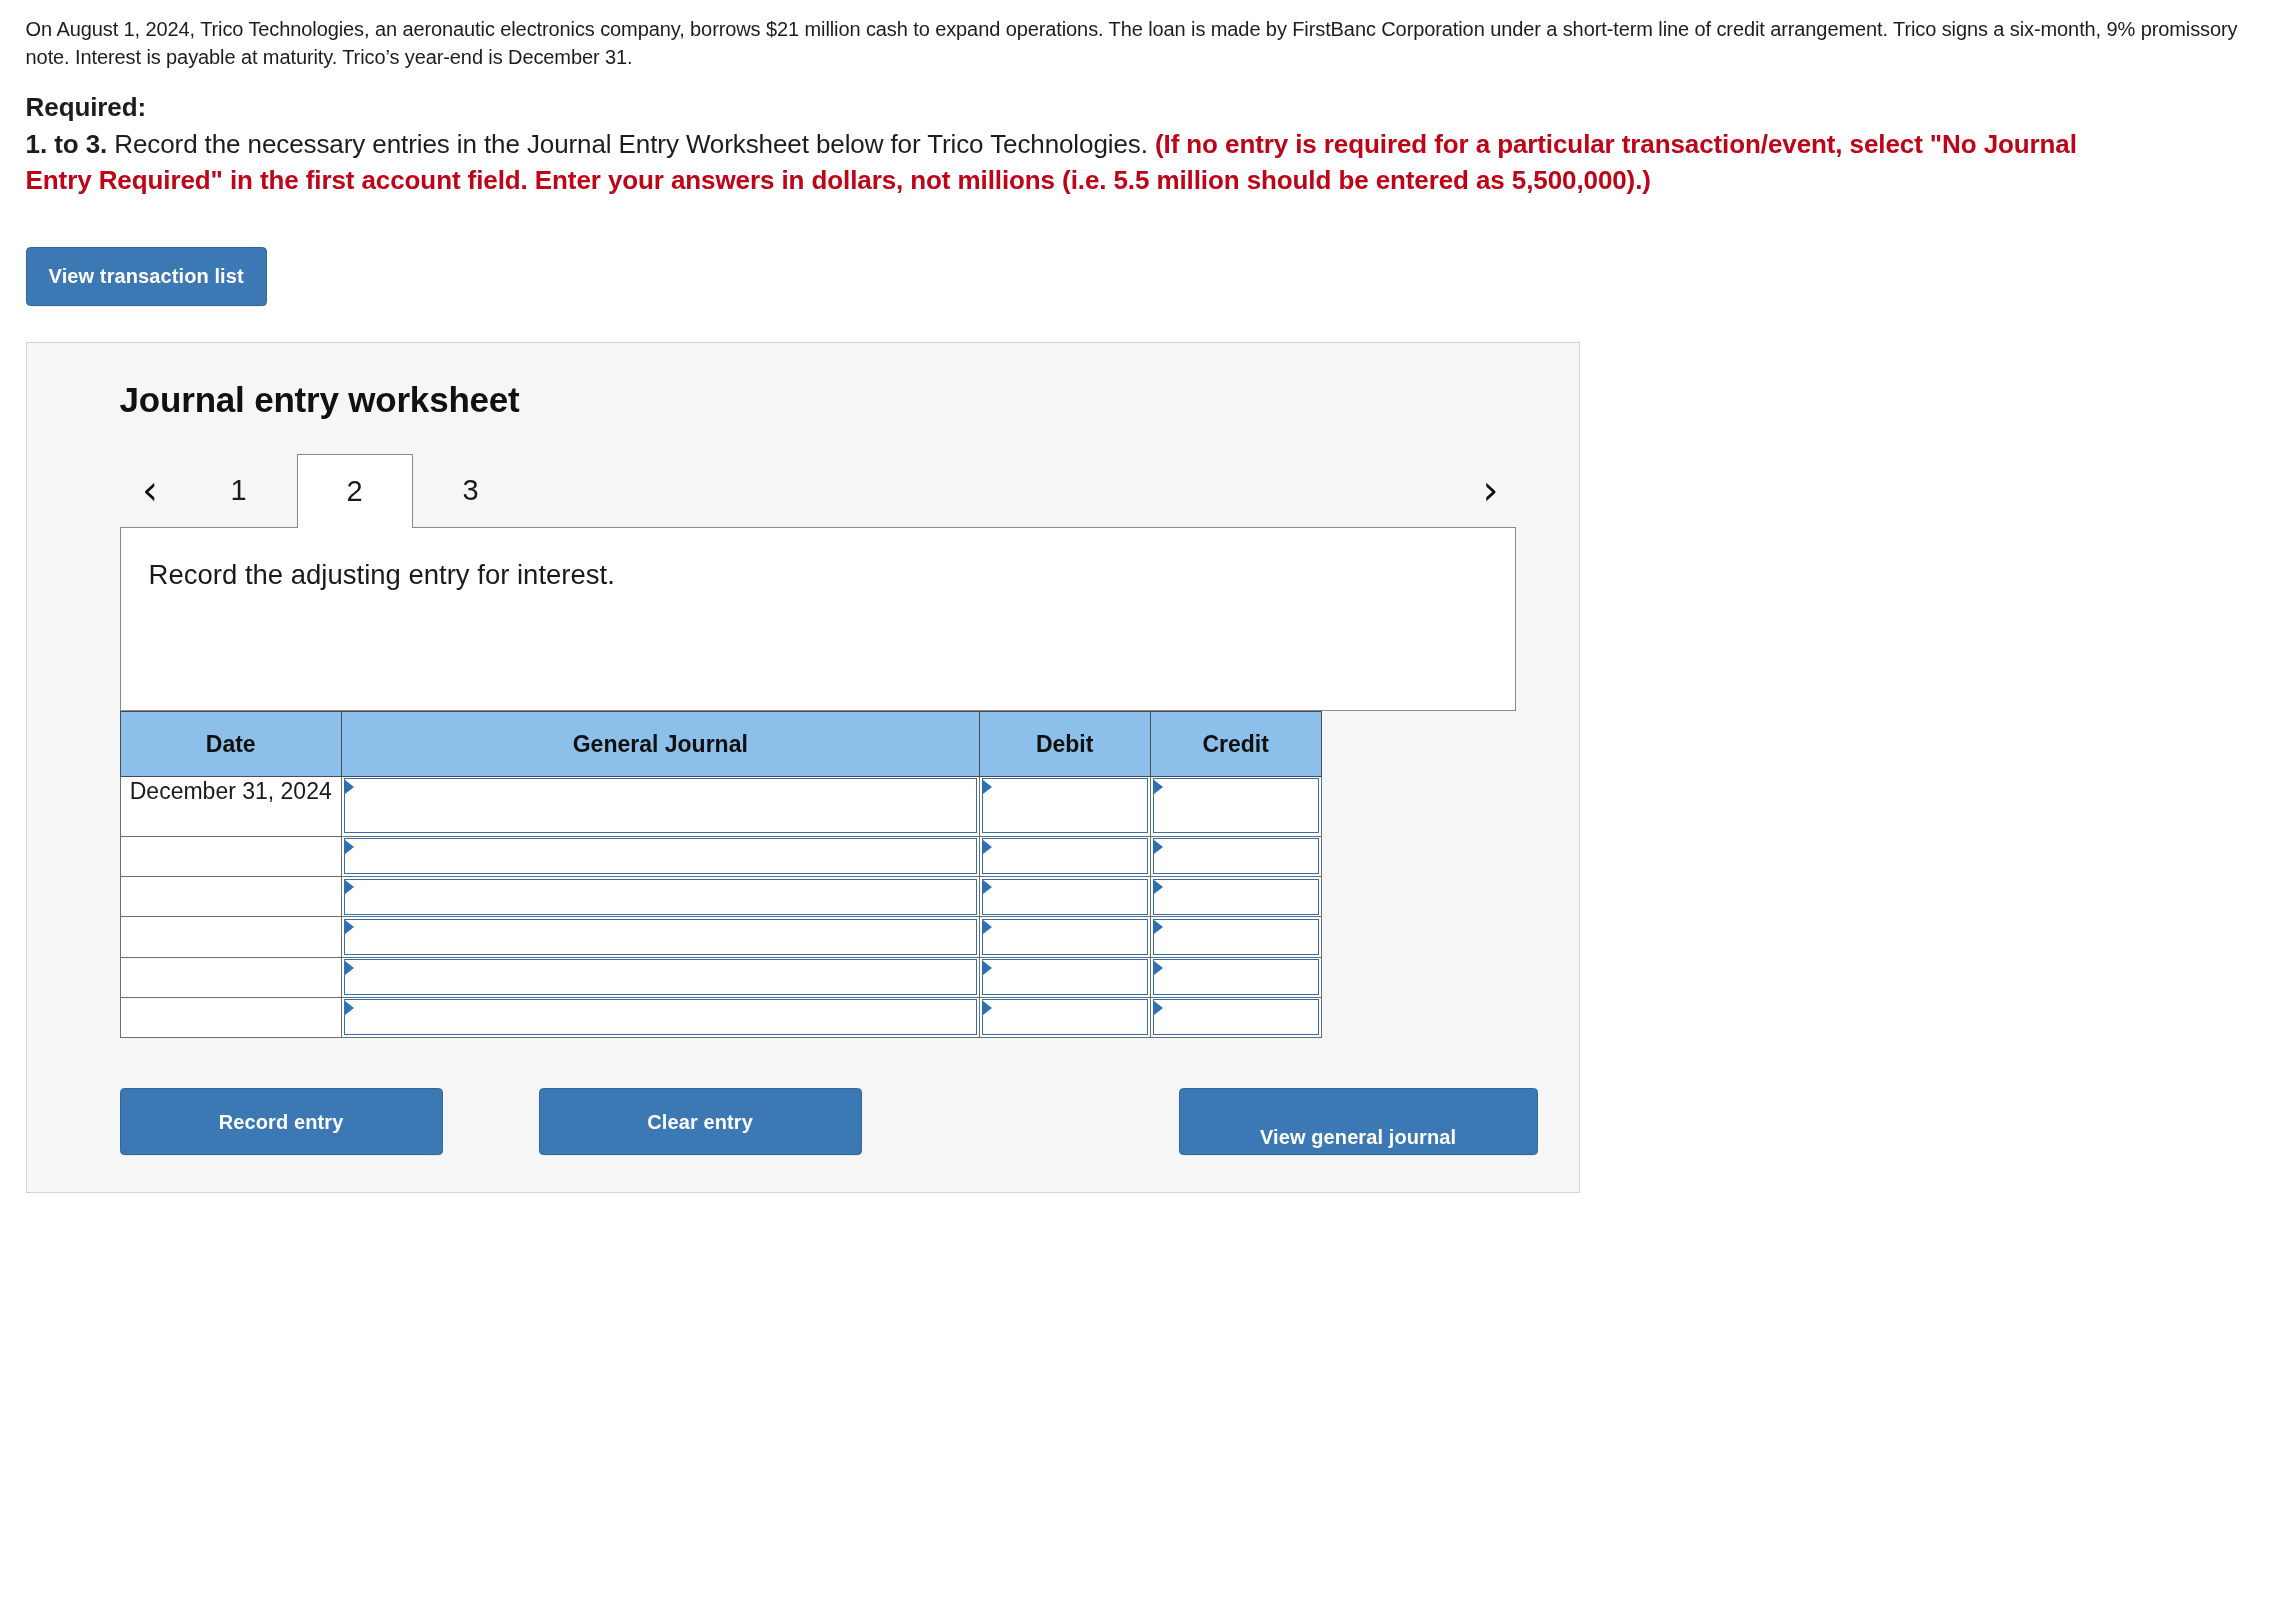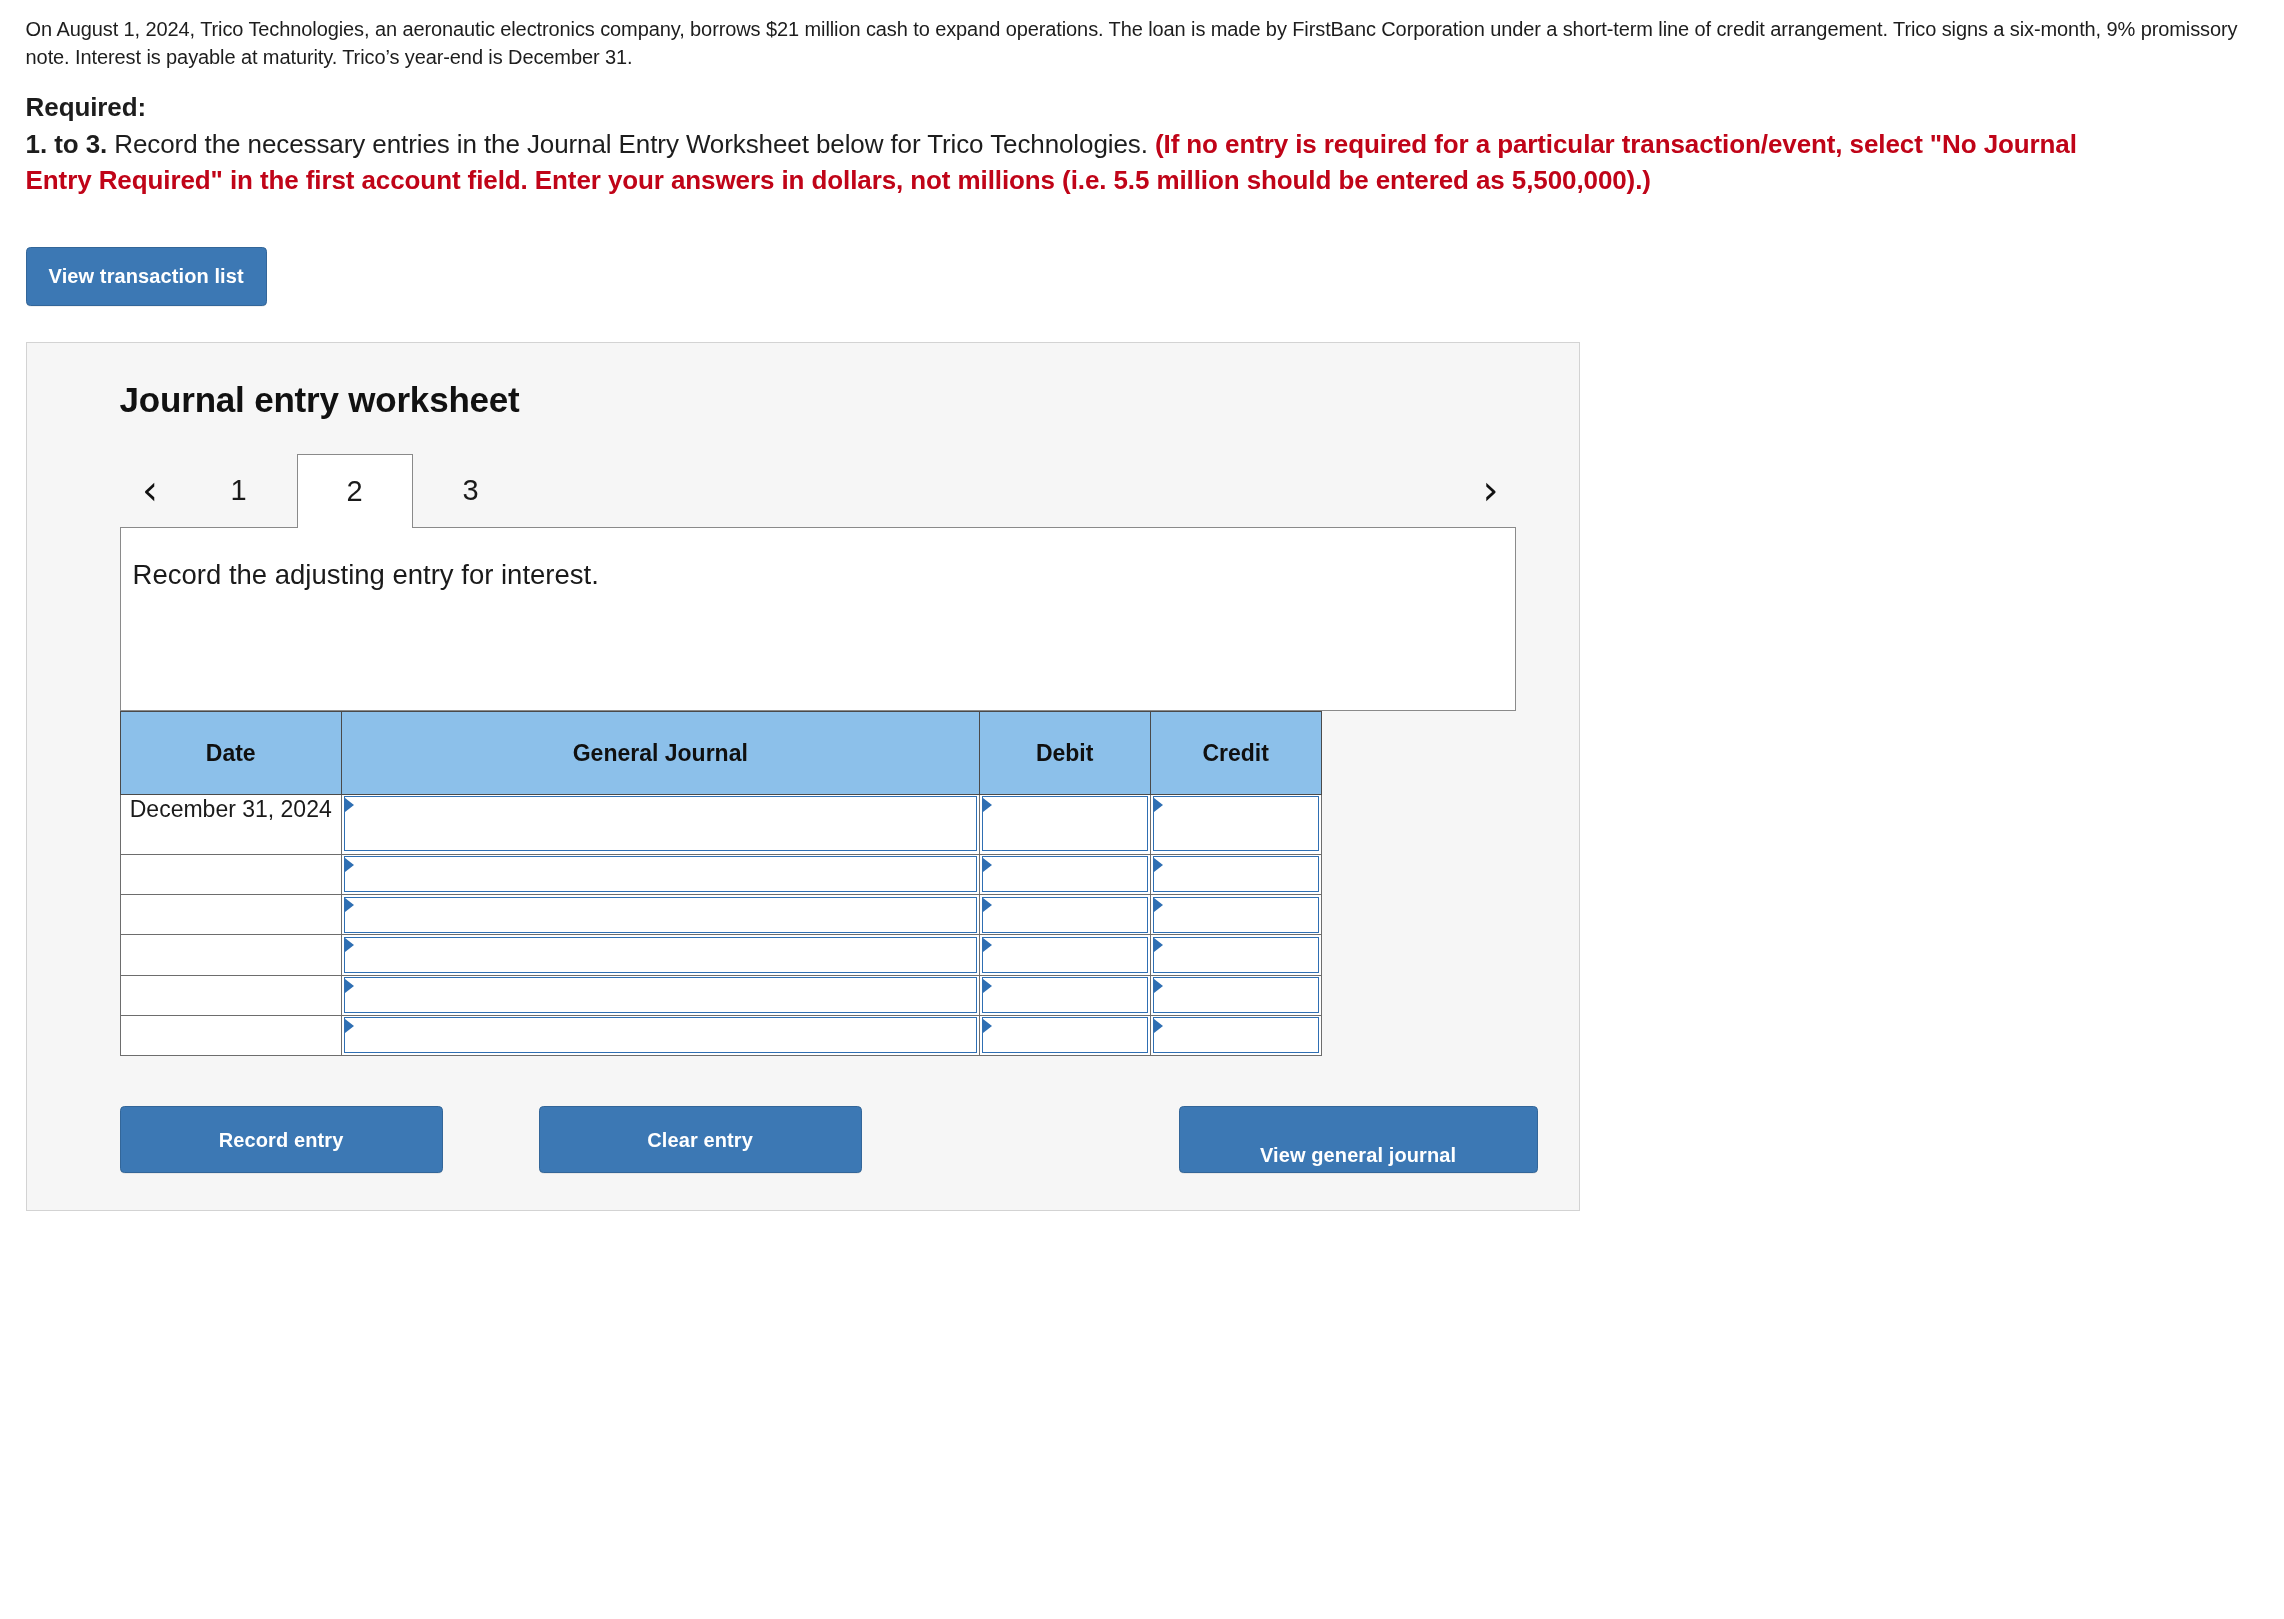--- a/index.html
+++ b/index.html
@@ -144,21 +144,21 @@
     margin-bottom: -1.3px;
     padding-bottom: 1.3px;
   }
 
   
   .desc-box {
     border: 1.3px solid #8a8a8a;
     background: #ffffff;
     height: 184px;
     box-sizing: border-box;
-    padding: 31px 12px;
+    padding: 31px 28px;
     font-size: 27.5px;
     color: #1a1a1a;
     margin-top: 0;
     position: relative;
     z-index: 1;
     width: 1396px;
   }
 
   .note {
     font-size: 21px;
@@ -174,21 +174,21 @@
     width: 1202px;
     border: 1.3px solid #6d6d6d;
   }
   .journal th {
     background: #8cc0ea;
     border: 1.3px solid #4a4a4a;
     font-size: 23px;
     font-weight: bold;
     color: #101010;
     height: 50px;
-    padding: 16px;
+    padding: 7px;
     text-align: center;
   }
   .journal td {
     border: 1.3px solid #6d6d6d;
     padding: 0;
     vertical-align: top;
     background: #ffffff;
   }
   .col-date  { width: 211px; }
   .col-gj    { width: 608px; }

